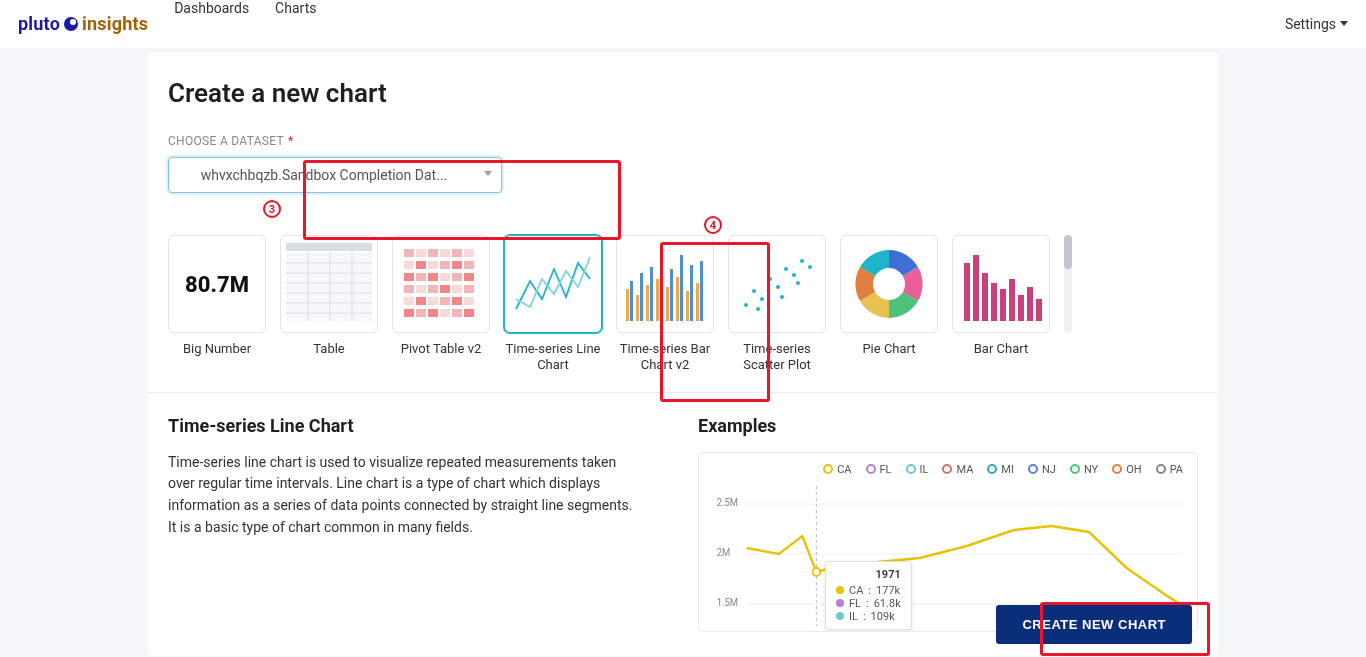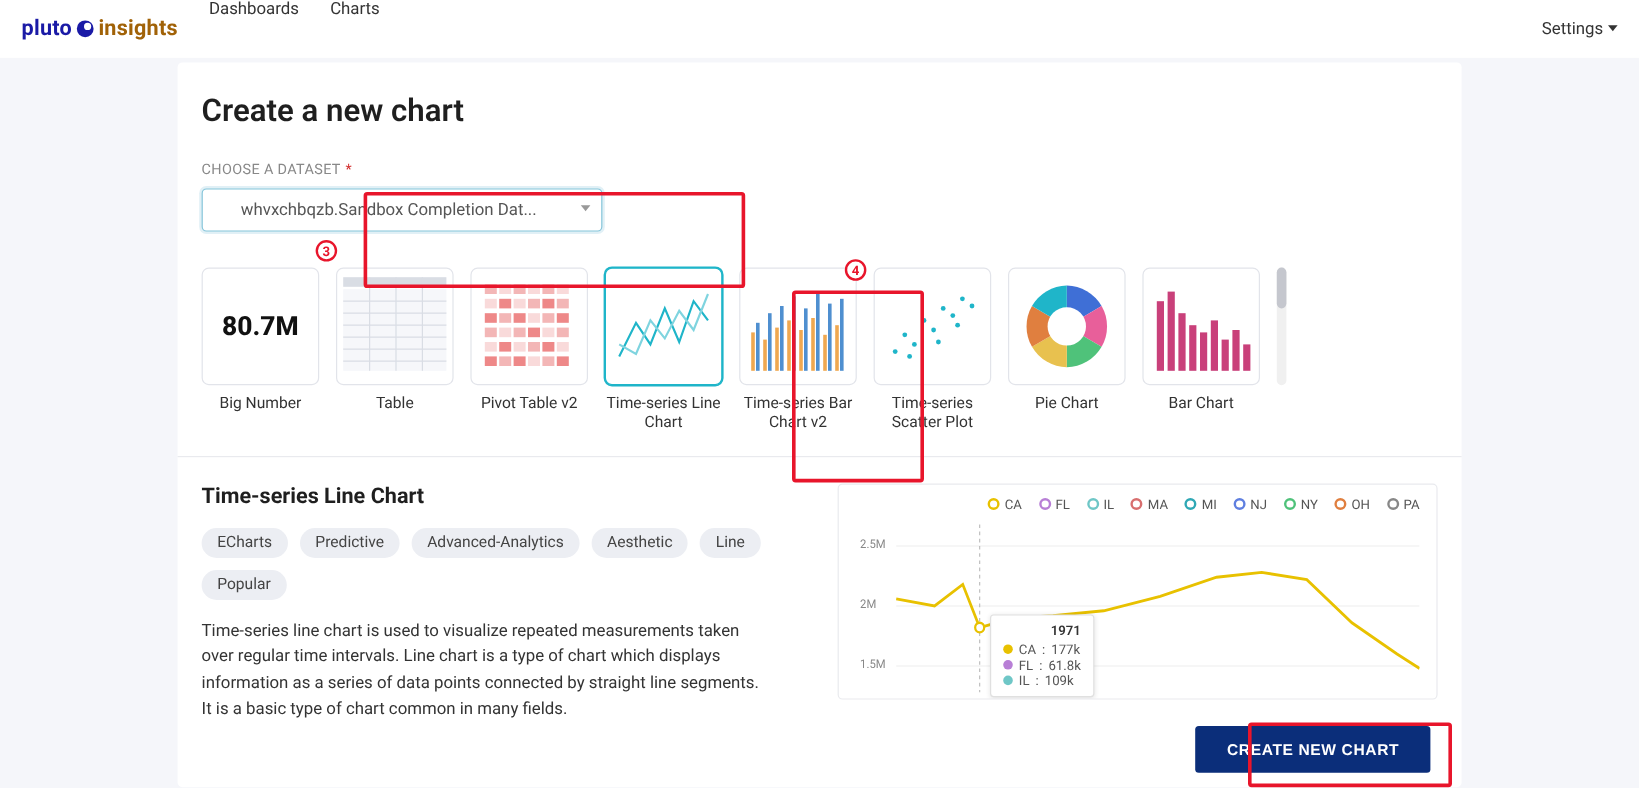--- a/index.html
+++ b/index.html
@@ -28,21 +28,21 @@
   .select-caret{position:absolute;right:10px;top:14px;width:0;height:0;border-left:4px solid transparent;border-right:4px solid transparent;border-top:5px solid #999;}
   
   .hl-box{position:absolute;border:3px solid #e8152b;border-radius:3px;pointer-events:none;}
   .hl-3{left:155px;top:108px;width:318px;height:80px;}
   .badge{position:absolute;width:18px;height:18px;border:2px solid #e8152b;border-radius:50%;color:#e8152b;font-size:11px;font-weight:700;display:flex;align-items:center;justify-content:center;background:#fff;}
   .badge-3{left:115px;top:148px;}
   .hl-4{left:512px;top:190px;width:110px;height:160px;}
   .badge-4{left:556px;top:164px;}
   
   
-  .type-row{display:flex;gap:14px;margin-top:30px;position:relative;}
+  .type-row{display:flex;gap:14px;margin-top:42px;position:relative;}
   .type-card{width:98px;cursor:pointer;text-align:center;}
   .thumb{width:98px;height:98px;border:1px solid #e2e4ea;border-radius:6px;background:#fff;display:flex;align-items:center;justify-content:center;overflow:hidden;position:relative;}
   .thumb.selected{border-color:#1fb5c9;box-shadow:0 0 0 1px #1fb5c9;}
   .type-label{font-size:13px;color:#333;margin-top:8px;line-height:1.25;}
   
   .bignum{font-size:22px;font-weight:800;color:#111;}
   
   .vscroll{width:8px;height:98px;background:#f0f0f0;border-radius:4px;position:relative;align-self:flex-start;}
   .vscroll::after{content:"";position:absolute;left:0;top:0;width:8px;height:34px;background:#c5c7ce;border-radius:4px;}
   
@@ -277,32 +277,25 @@
       </div>
 
       <div class="vscroll"></div>
     </div>
 
     <div class="divider"></div>
 
     <div class="details">
       <div class="details-left">
         <h2>Time-series Line Chart</h2>
-        <div class="tags">
-          <span class="tag">ECharts</span>
-          <span class="tag">Predictive</span>
-          <span class="tag">Advanced-Analytics</span>
-          <span class="tag">Aesthetic</span>
-          <span class="tag">Line</span>
-          <span class="tag">Popular</span>
-        </div>
         <p class="desc">Time-series line chart is used to visualize repeated measurements taken over regular time intervals. Line chart is a type of chart which displays information as a series of data points connected by straight line segments. It is a basic type of chart common in many fields.</p>
       </div>
 
       <div class="details-right">
+        <h2>Examples</h2>
         <div class="example-box">
           <div class="legend" id="legend">
               <span class="lg">
                 <span class="sw" style="border-color: rgb(232, 193, 0);"></span>
                 <span>CA</span>
               </span>
               <span class="lg">
                 <span class="sw" style="border-color: rgb(184, 127, 214);"></span>
                 <span>FL</span>
               </span>

